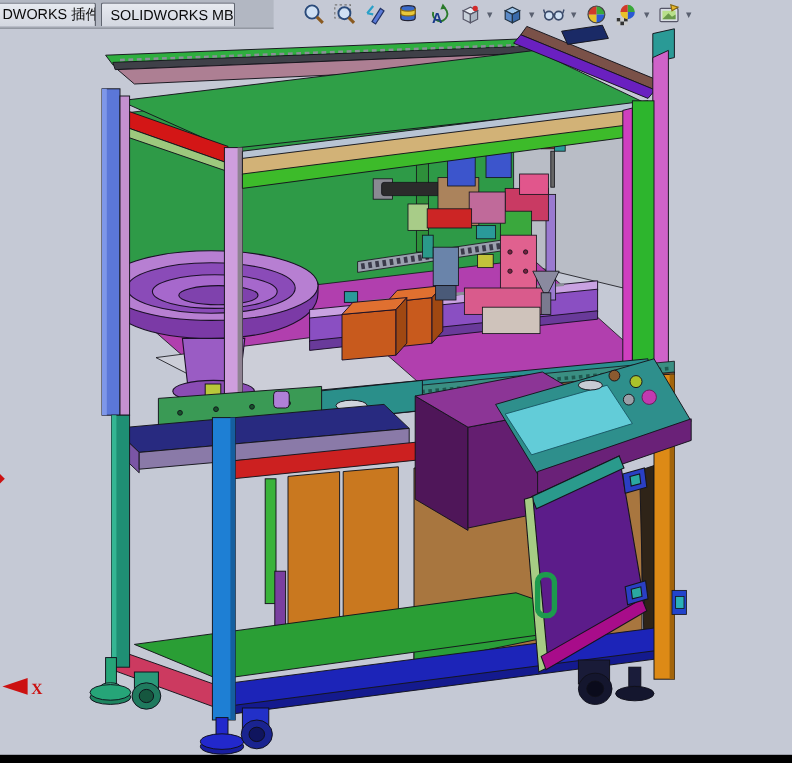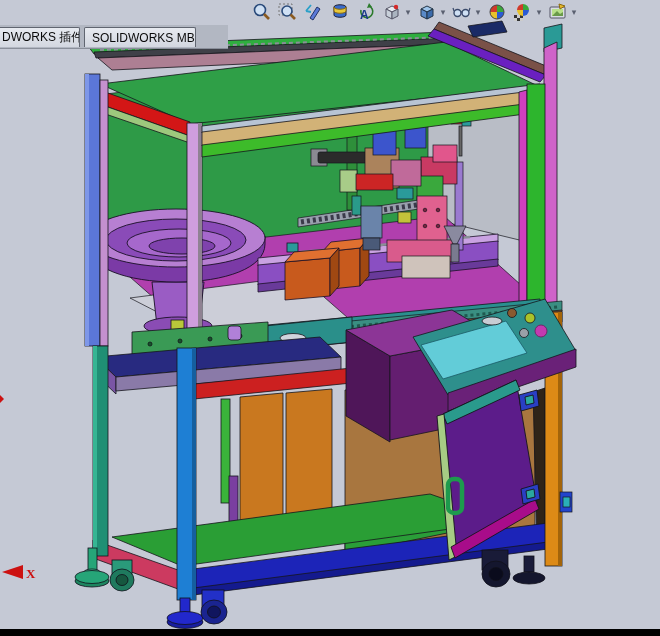--- a/index.html
+++ b/index.html
@@ -1,21 +1,21 @@
 <!DOCTYPE html>
 <html style="--canvas: #c5c9d5; --tabstrip: #b2b7c2; --tab_face: #e7eaf0; --tab_border: #606570; --axis_red: #cc1111; --top_green: #2f9f47; --panel_green: #2e9a47; --interior_grey: #b9bdc6; --frame_red: #d31616; --back_post_blue: #5b77d8; --violet_post: #cf9edd; --beam_tan: #d2b277; --beam_green: #3dbb2a; --frame_green: #2db52d; --beam_magenta: #ea17b0; --top_purple_beam: #6a20c0; --floor_orchid: #b13fae; --plate_grey: #ccced8; --bowl_purple: #7b3aa6; --bowl_rim: #b77fd2; --track_purple: #8a4fc2; --feeder_orange: #c85a1d; --mech_pink: #e0618f; --mech_blue: #3c55cc; --navy_shelf: #282a80; --box_purple: #641e70; --panel_teal: #2e8f8c; --screen_cyan: #62ccd8; --estop_magenta: #c23ab0; --cabinet_orange: #c9781f; --cabinet_tan: #a8763f; --door_purple: #5c1c8a; --door_magenta: #a80c8a; --handle_green: #1d9a4d; --bottom_navy: #1c24b8; --floor_green: #2a9e35; --rose_beam: #cc3a60; --leg_teal: #1f8f74; --leg_blue: #1e7fd4; --leg_orange: #dd8a16; --foot_teal: #26a578; --caster_blue: #2230c8; --caster_dark: #191b38;"><head>
 <meta charset="utf-8">
 <style>
   html,body{margin:0;padding:0;}
   body{width:660px;height:636px;position:relative;overflow:hidden;
        font-family:"Liberation Sans",sans-serif;background:var(--canvas,#c5c9d5);}
   .viewport-svg{position:absolute;left:0;top:0;width:660px;height:636px;}
   
   .tabstrip{position:absolute;left:0;top:0;width:228px;height:23px;
-            background:var(--tabstrip,#b2b7c2);border-bottom:1px solid #8a8f9a;z-index:5;margin-top:25px;}
+            background:var(--tabstrip,#b2b7c2);border-bottom:1px solid #8a8f9a;z-index:5;}
   .tab{position:absolute;top:2px;height:20px;box-sizing:border-box;
        background:linear-gradient(var(--tab_face,#e7eaf0),#d3d7e0);
        border:1px solid var(--tab_border,#606570);border-bottom:none;
        border-radius:2px 2px 0 0;font-size:12px;color:#0a0a0a;
        display:flex;align-items:center;padding:0 7px;white-space:nowrap;overflow:hidden;}
   .tab1{left:0;width:80px;border-left:none;border-radius:0 2px 0 0;padding-left:2px;}
   .tab2{left:84px;width:112px;}
   .hud{position:absolute;left:249px;top:1px;height:22px;display:flex;align-items:center;z-index:6;}
   .hud .ib{width:22px;height:20px;margin:0 2px;background:transparent;border:0;padding:0;
            display:flex;align-items:center;justify-content:center;}

